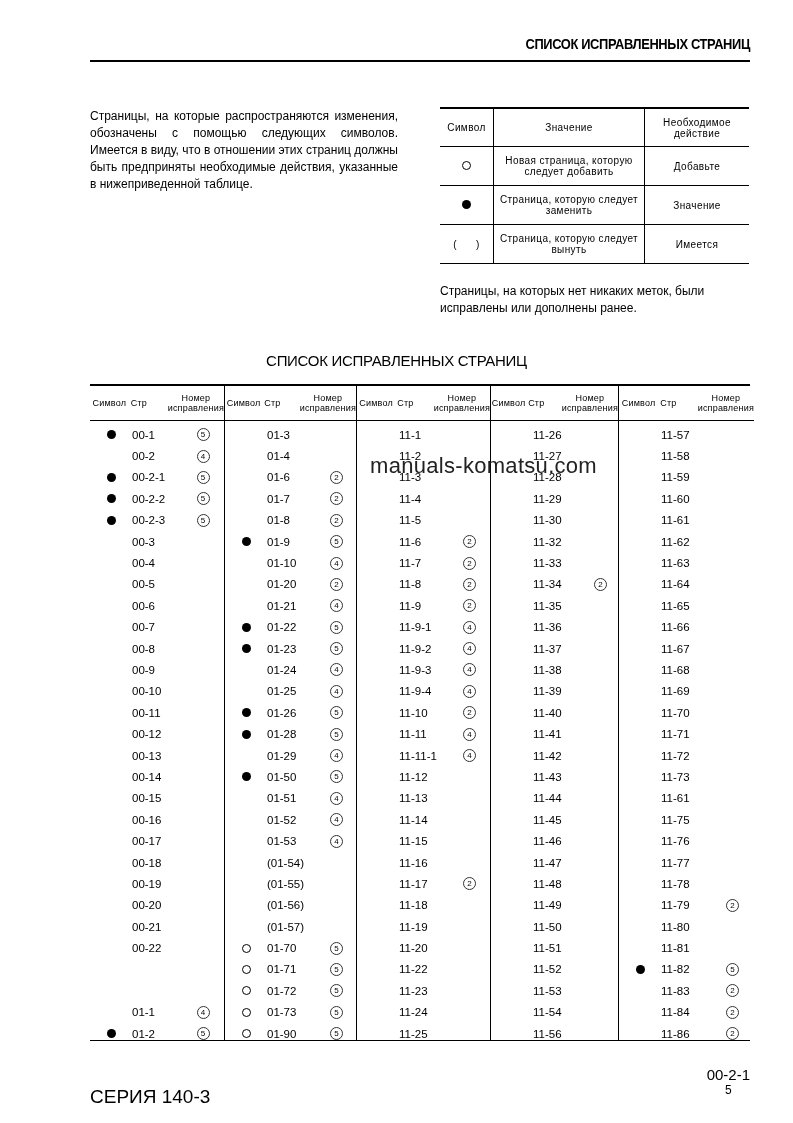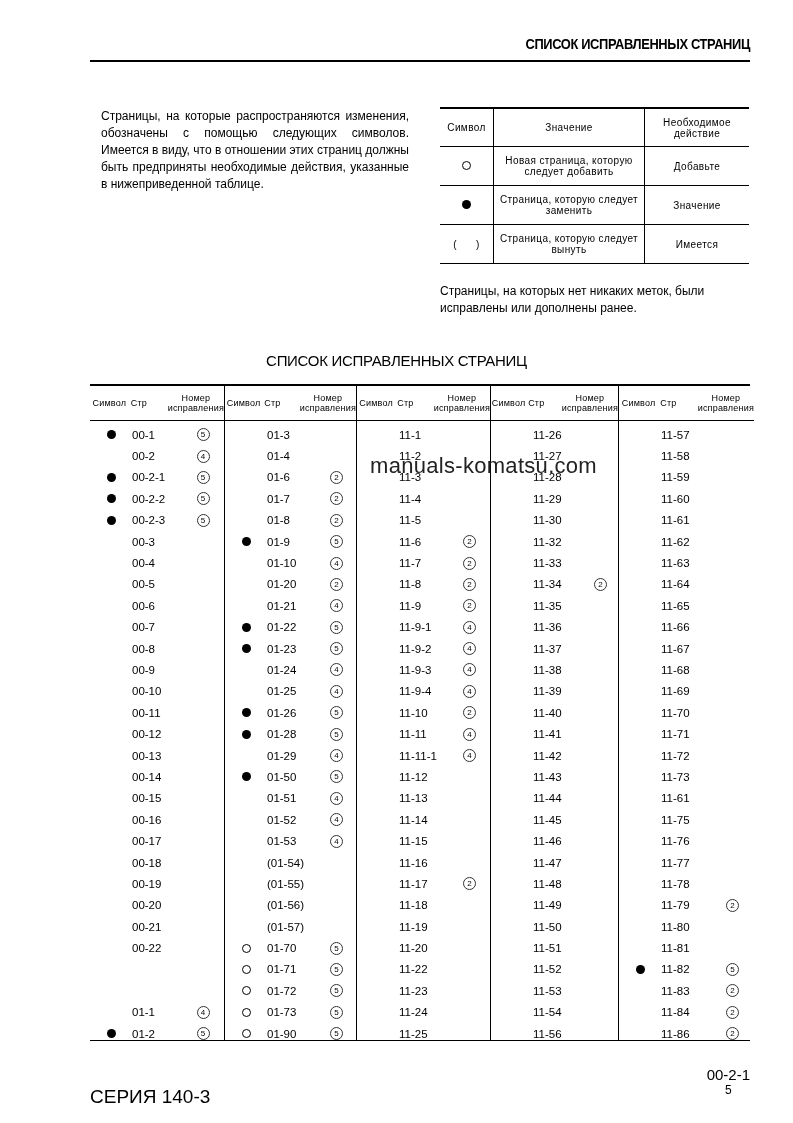--- a/index.html
+++ b/index.html
@@ -4,21 +4,21 @@
 <style>
   html, body { margin: 0; padding: 0; background: #ffffff; }
   body { width: 793px; height: 1123px; position: relative; overflow: hidden;
          font-family: "Liberation Sans", sans-serif; color: #000; }
 
   .page-header { position: absolute; left: 90px; top: 34px; width: 660px; height: 26px;
                  border-bottom: 2px solid #000; }
   .page-header .title { position: absolute; right: 0; top: 2px; font-size: 14px; font-weight: bold;
                         letter-spacing: -0.4px; transform: scaleX(0.92); transform-origin: right; }
 
-  .intro { position: absolute; left: 101px; top: 108px; width: 308px; font-size: 12px; line-height: 17px;
+  .intro { position: absolute; left: 90px; top: 108px; width: 308px; font-size: 12px; line-height: 17px;
            text-align: justify; }
 
   .legend { position: absolute; left: 440px; top: 107px; width: 309px; border-collapse: collapse;
             font-size: 10px; letter-spacing: 0.4px; }
   .legend th, .legend td { border-bottom: 1px solid #000; text-align: center; padding: 0; }
   .legend thead tr { border-top: 2px solid #000; }
   .legend tr > *:not(:last-child) { border-right: 1px solid #000; }
   .legend th { height: 37px; font-weight: normal; }
   .legend td { height: 38px; }
   .legend .c1 { width: 53px; } .legend .c2 { width: 150px; }

